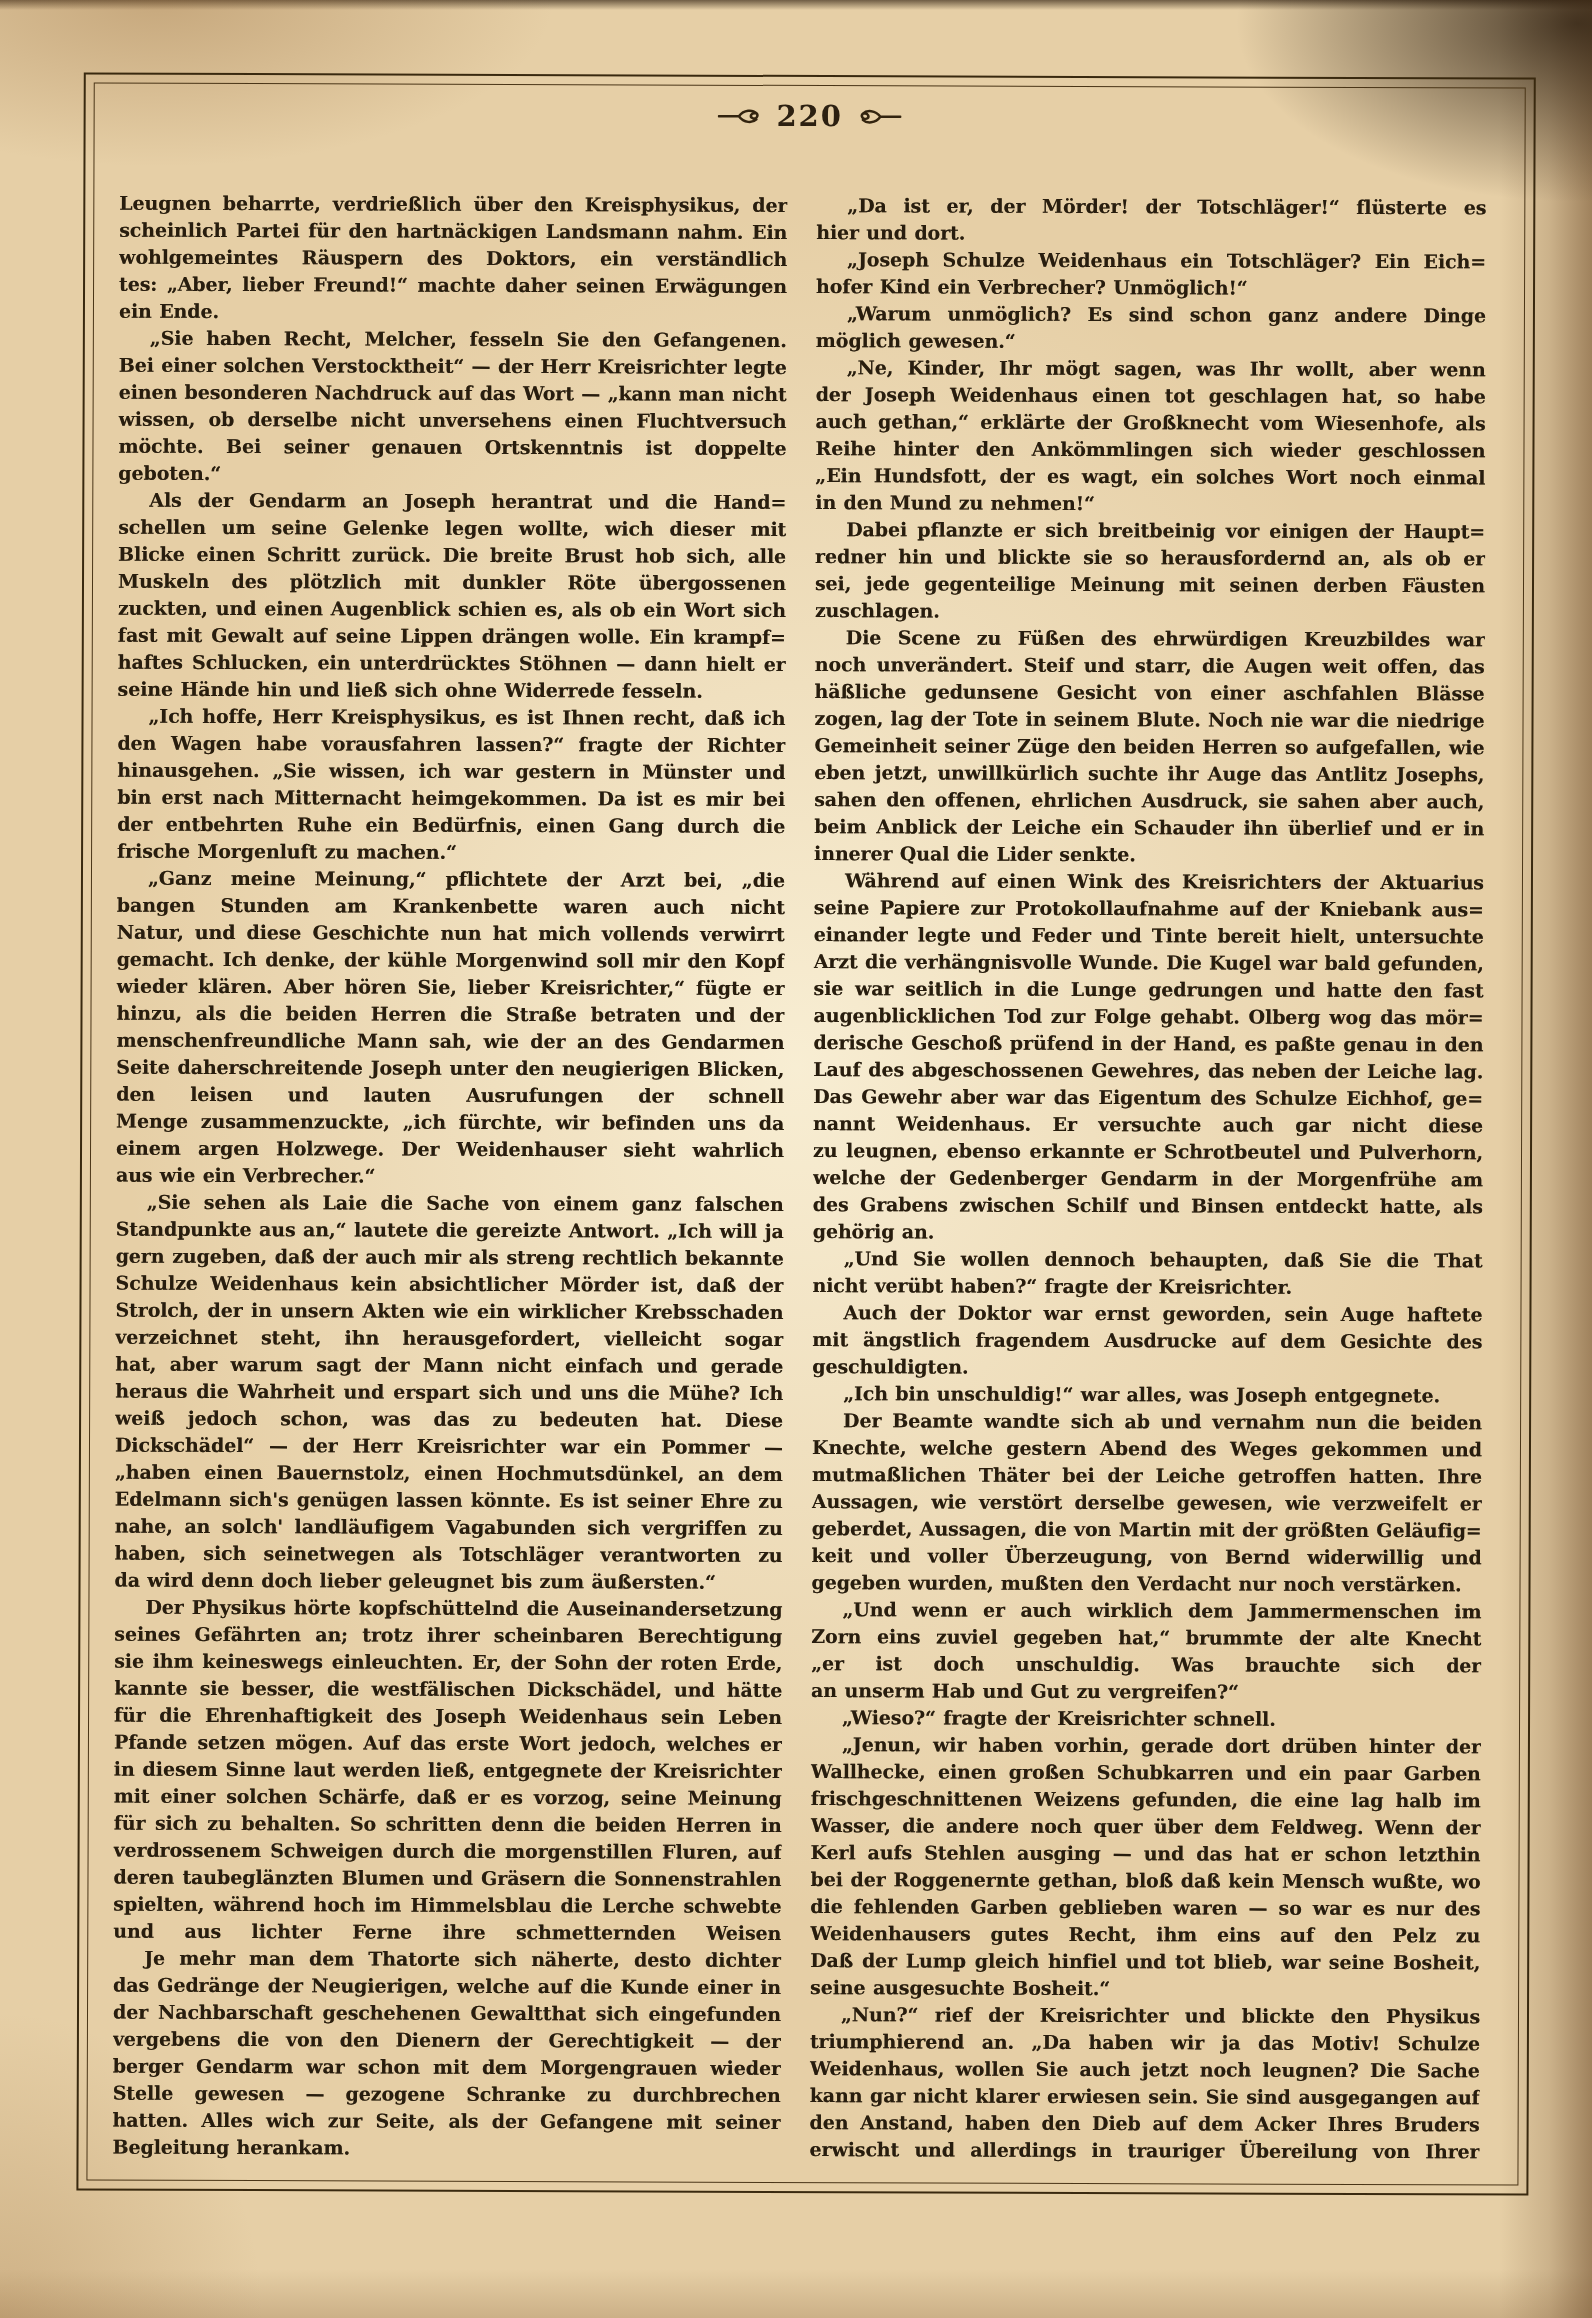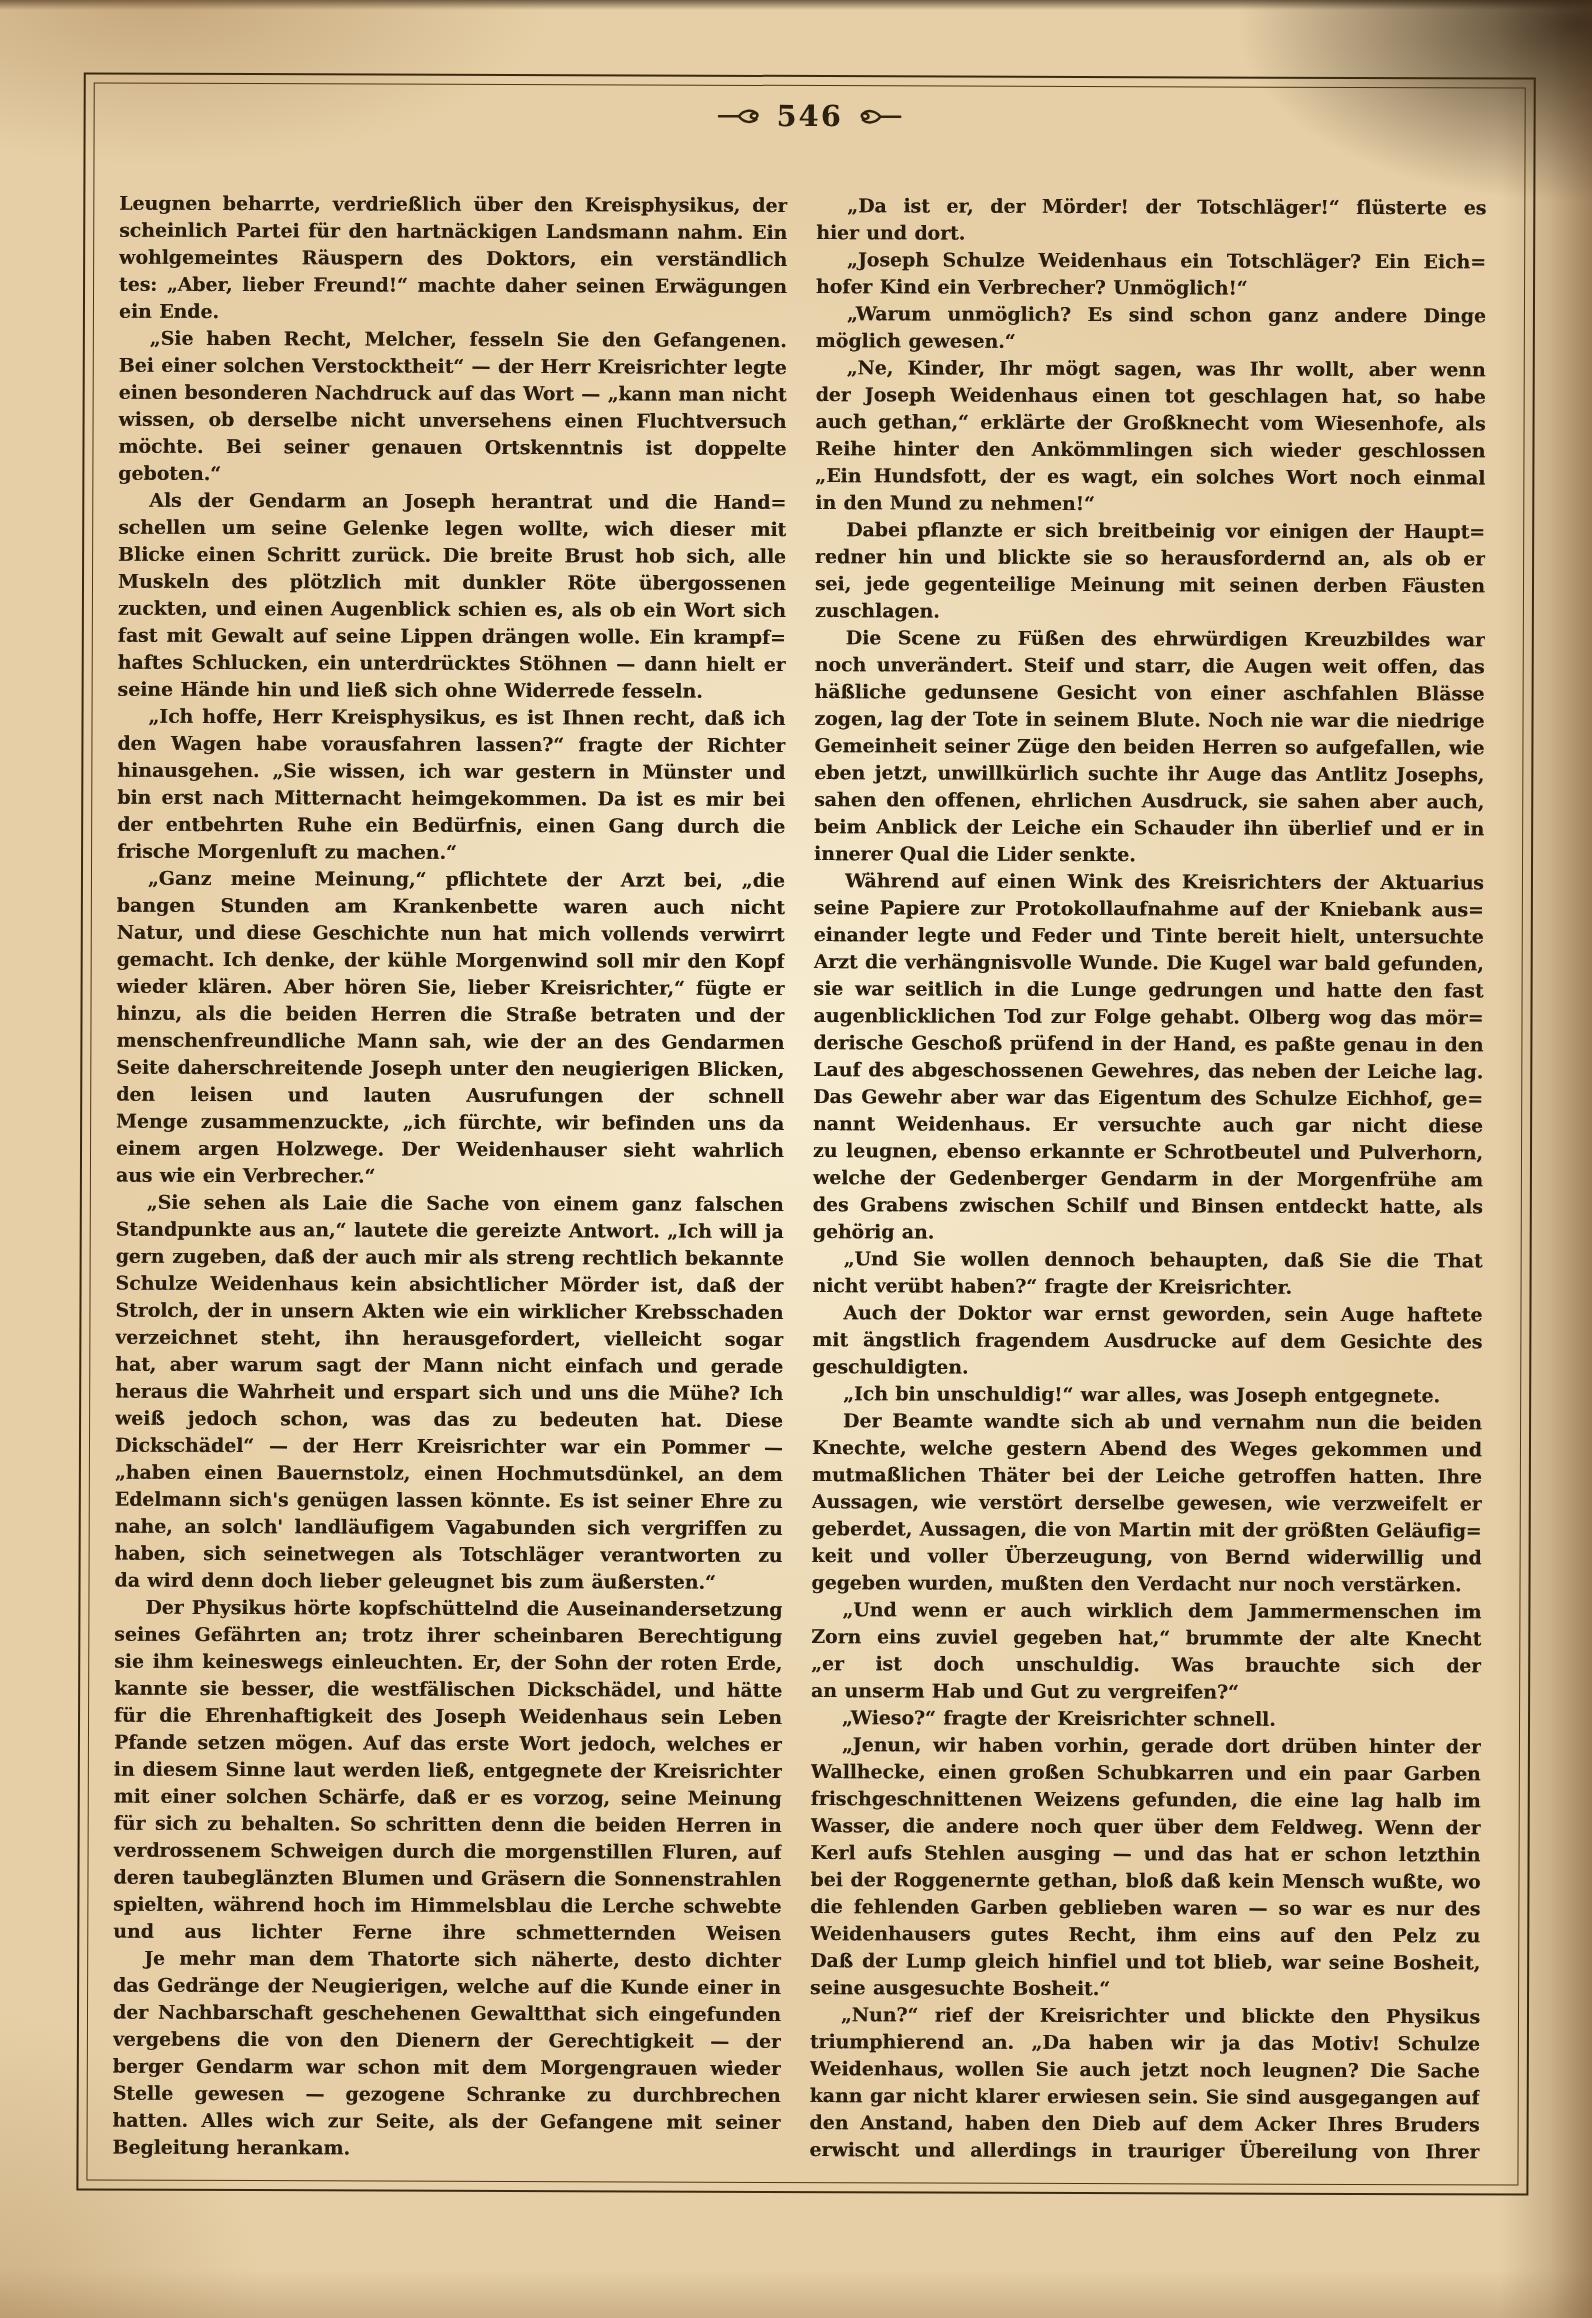--- a/index.html
+++ b/index.html
@@ -45,21 +45,21 @@
   <div class="tilt">
 
     <div class="frame-outer">
       <div class="frame-inner"></div>
     </div>
 
     <div class="pageno-row">
       <svg class="fleuron" viewBox="0 0 72 30">
         <path d="M2 15 H34 M34 15 C42 4, 56 4, 62 10 C66 14, 62 20, 56 18 C51 16, 53 9, 60 10 M34 15 C42 26, 56 26, 62 20"></path>
       </svg>
-      <span class="pageno">546</span>
+      <span class="pageno">220</span>
       <svg class="fleuron" viewBox="0 0 72 30" style="transform:scaleX(-1)">
         <path d="M2 15 H34 M34 15 C42 4, 56 4, 62 10 C66 14, 62 20, 56 18 C51 16, 53 9, 60 10 M34 15 C42 26, 56 26, 62 20"></path>
       </svg>
     </div>
 
     <div class="col col-left" id="col-left">
         <div class="line">Leugnen beharrte, verdrießlich über den Kreisphysikus, der augen=</div>
         <div class="line">scheinlich Partei für den hartnäckigen Landsmann nahm.  Ein</div>
         <div class="line">wohlgemeintes Räuspern des Doktors, ein verständlich geflüster=</div>
         <div class="line">tes:  „Aber, lieber Freund!“  machte daher seinen Erwägungen</div>

